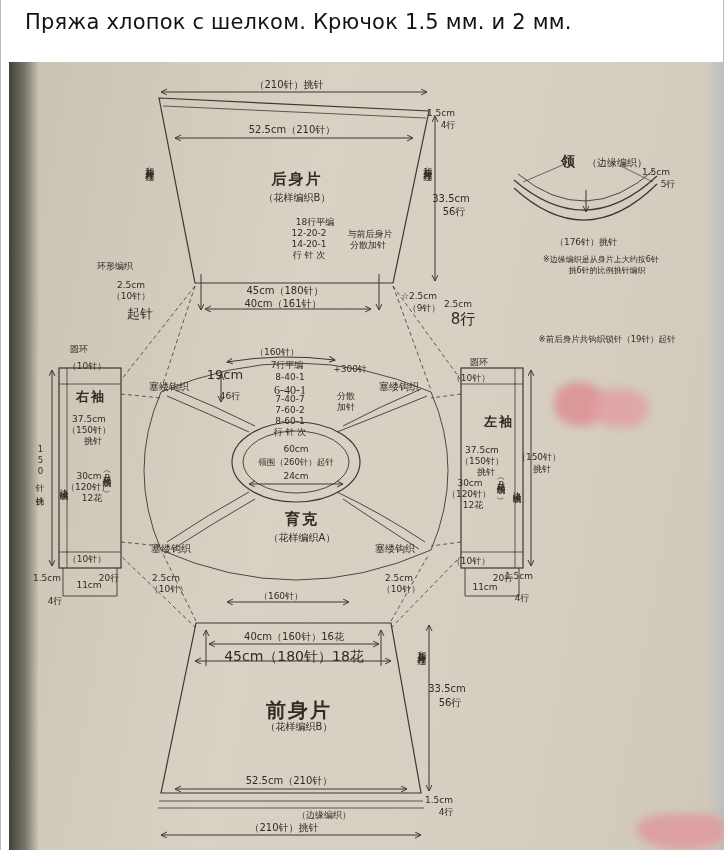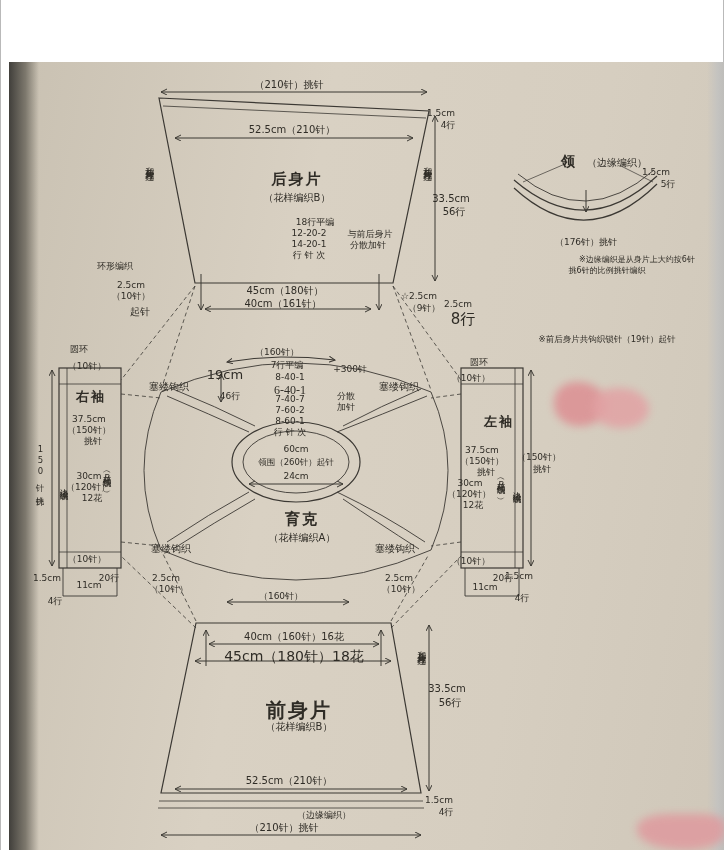--- a/index.html
+++ b/index.html
@@ -30,20 +30,21 @@
   .lbl.b{font-weight:bold;letter-spacing:2px;}
   .censor{position:absolute;filter:blur(4px);opacity:.85;border-radius:45% 55% 50% 50%;}
   .censor.c1{left:545px;top:320px;width:52px;height:44px;background:#dd8f93;}
   .censor.c1b{left:584px;top:326px;width:56px;height:40px;background:#e2a2a4;}
   .censor.c2{left:628px;top:752px;width:88px;height:36px;background:#df9a9e;border-radius:40% 30% 50% 60%;}
 </style>
 </head>
 <body>
 
 <div class="frame">
+  <div class="title">Пряжа хлопок с шелком. Крючок 1.5 мм. и 2 мм.</div>
 
   <div class="scan">
     <div class="gutter"></div>
     <div class="right-strip"></div>
 
     <svg class="schem" width="716" height="788" viewBox="0 0 716 788" fill="none" stroke="#3b3833" stroke-width="1">
       <defs>
         <marker id="ah" orient="auto-start-reverse" markerWidth="9" markerHeight="9" refX="6" refY="3">
           <path d="M0,0 L6,3 L0,6" fill="none" stroke="#3b3833" stroke-width="1"></path>
         </marker>
@@ -148,38 +149,38 @@
         <div class="lbl" style="left: 306px; top: 156px; font-size: 9px;">18行平编</div>
         <div class="lbl" style="left: 300px; top: 167px; font-size: 9px;">12-20-2</div>
         <div class="lbl" style="left: 300px; top: 178px; font-size: 9px;">14-20-1</div>
         <div class="lbl" style="left: 300px; top: 189px; font-size: 9px;">行  针  次</div>
         <div class="lbl" style="left: 361px; top: 168px; font-size: 9px;">与前后身片</div>
         <div class="lbl" style="left: 359px; top: 179px; font-size: 9px;">分散加针</div>
         <div class="lbl v" style="left: 140px; top: 98px; font-size: 9px;">和前身片相连</div>
         <div class="lbl" style="left: 106px; top: 200px; font-size: 9px; text-align: right;">环形编织</div>
         <div class="lbl" style="left: 122px; top: 219px; font-size: 9px;">2.5cm</div>
         <div class="lbl" style="left: 122px; top: 230px; font-size: 9px;">（10针）</div>
-        <div class="lbl" style="left: 131px; top: 245px; font-size: 10px;">起针</div>
+        <div class="lbl" style="left: 131px; top: 245px; font-size: 13px;">起针</div>
         <div class="lbl" style="left: 276px; top: 224px; font-size: 10px;">45cm（180针）</div>
         <div class="lbl" style="left: 274px; top: 237px; font-size: 10px;">40cm（161针）</div>
         <div class="lbl" style="left: 432px; top: 47px; font-size: 9px;">1.5cm</div>
         <div class="lbl" style="left: 439px; top: 59px; font-size: 9px;">4行</div>
         <div class="lbl v" style="left: 418px; top: 98px; font-size: 9px;">和前身片相连</div>
         <div class="lbl" style="left: 442px; top: 132px; font-size: 10px;">33.5cm</div>
         <div class="lbl" style="left: 445px; top: 145px; font-size: 10px;">56行</div>
         <div class="lbl" style="left: 410px; top: 230px; font-size: 9px;">☆2.5cm</div>
         <div class="lbl" style="left: 415px; top: 242px; font-size: 9px;">（9针）</div>
         <div class="lbl" style="left: 449px; top: 238px; font-size: 9px;">2.5cm</div>
         <div class="lbl" style="left: 454px; top: 250px; font-size: 15px;">8行</div>
         <div class="lbl b" style="left: 560px; top: 92px; font-size: 14px;">领</div>
         <div class="lbl" style="left: 608px; top: 96px; font-size: 10px;">（边缘编织）</div>
         <div class="lbl" style="left: 647px; top: 106px; font-size: 9px;">1.5cm</div>
         <div class="lbl" style="left: 659px; top: 118px; font-size: 9px;">5行</div>
         <div class="lbl" style="left: 577px; top: 176px; font-size: 9px;">（176针）挑针</div>
-        <div class="lbl" style="left: 592px; top: 194px; font-size: 8px; margin-left: 36px;">※边缘编织是从身片上大约按6针</div>
+        <div class="lbl" style="left: 592px; top: 194px; font-size: 8px;">※边缘编织是从身片上大约按6针</div>
         <div class="lbl" style="left: 598px; top: 205px; font-size: 8px;">挑6针的比例挑针编织</div>
         <div class="lbl" style="left: 598px; top: 273px; font-size: 8.5px;">※前后身片共钩织锁针（19针）起针</div>
         <div class="lbl" style="left: 268px; top: 286px; font-size: 9px;">（160针）</div>
         <div class="lbl" style="left: 278px; top: 299px; font-size: 9px;">7行平编</div>
         <div class="lbl" style="left: 216px; top: 306px; font-size: 13px;">19cm</div>
         <div class="lbl" style="left: 221px; top: 330px; font-size: 9px;">46行</div>
         <div class="lbl" style="left: 281px; top: 311px; font-size: 9px;">8-40-1</div>
         <div class="lbl" style="left: 281px; top: 322px; font-size: 12px; font-family: Liberation Serif, serif;">6-40-1</div>
         <div class="lbl" style="left: 281px; top: 333px; font-size: 9px;">7-40-7</div>
         <div class="lbl" style="left: 281px; top: 344px; font-size: 9px;">7-60-2</div>

